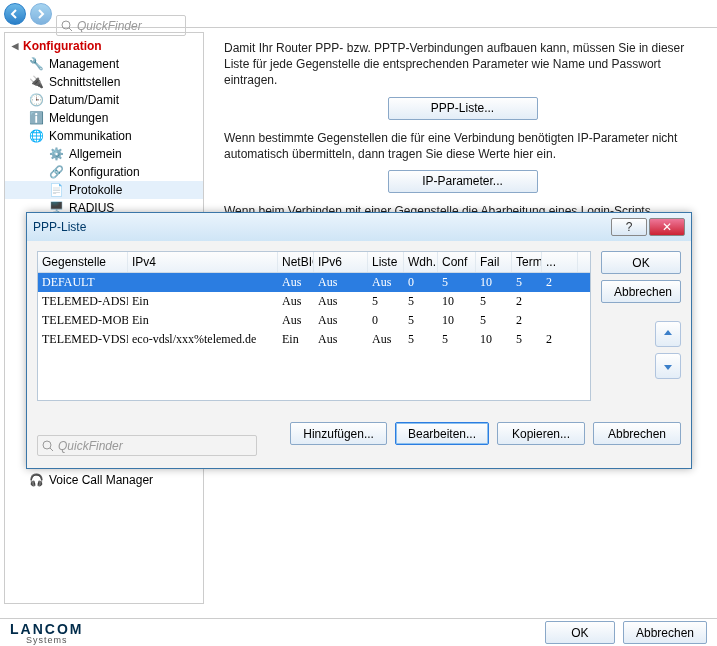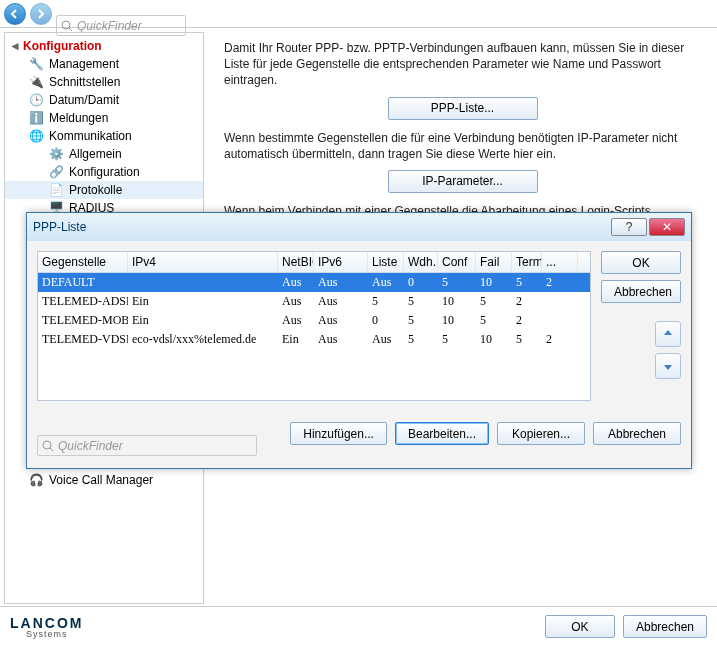--- a/index.html
+++ b/index.html
@@ -20,21 +20,21 @@
 .tree-node .icon { width: 16px; height: 16px; display: inline-flex; align-items: center; justify-content: center; }
 .tree-node.level1 { padding-left: 24px; }
 .tree-node.level2 { padding-left: 44px; }
 .tree-node.selected { background: #e4f0fb; }
 
 .content { flex: 1; padding: 12px 16px; color: #222; }
 .content p { margin-bottom: 8px; line-height: 1.35; }
 .center-btn-row { text-align: center; margin-bottom: 10px; }
 .win-btn { display:inline-block; min-width: 150px; height: 23px; border: 1px solid #8aa8c8; border-radius: 2px; background: linear-gradient(#fefefe,#e3edf7); font-size: 12px; padding: 0 12px; cursor: default; }
 
-.footer-bar { position: absolute; bottom: 0; left: 0; right: 0; height: 40px; border-top: 1px solid #ccc; display: flex; align-items: center; padding: 0 10px; }
+.footer-bar { position: absolute; bottom: 0; left: 0; right: 0; height: 28px; border-top: 1px solid #ccc; display: flex; align-items: center; padding: 0 10px; }
 .brand { font-weight: bold; letter-spacing: 2px; color: #002b4a; font-size: 14px; }
 .brand-sub { font-size: 9px; letter-spacing: 1px; color: #555; margin-top: -2px; text-align: center; }
 .footer-right { margin-left: auto; display: flex; gap: 8px; }
 .footer-right .win-btn { min-width: 70px; }
 
 
 .dialog { position: absolute; left: 26px; top: 212px; width: 666px; background: #f3f3f3; border: 1px solid #3a76a8; box-shadow: 0 0 8px rgba(0,0,0,.3); }
 .dialog-title { height: 28px; background: linear-gradient(#eaf4fc,#cfe5f6); display: flex; align-items: center; padding: 12px 6px; color: #003a6a; }
 .dialog-title .caption { flex: 1; }
 .title-btn { width: 36px; height: 18px; margin-left: 2px; border: 1px solid #888; border-radius: 2px; display: flex; align-items: center; justify-content: center; }

